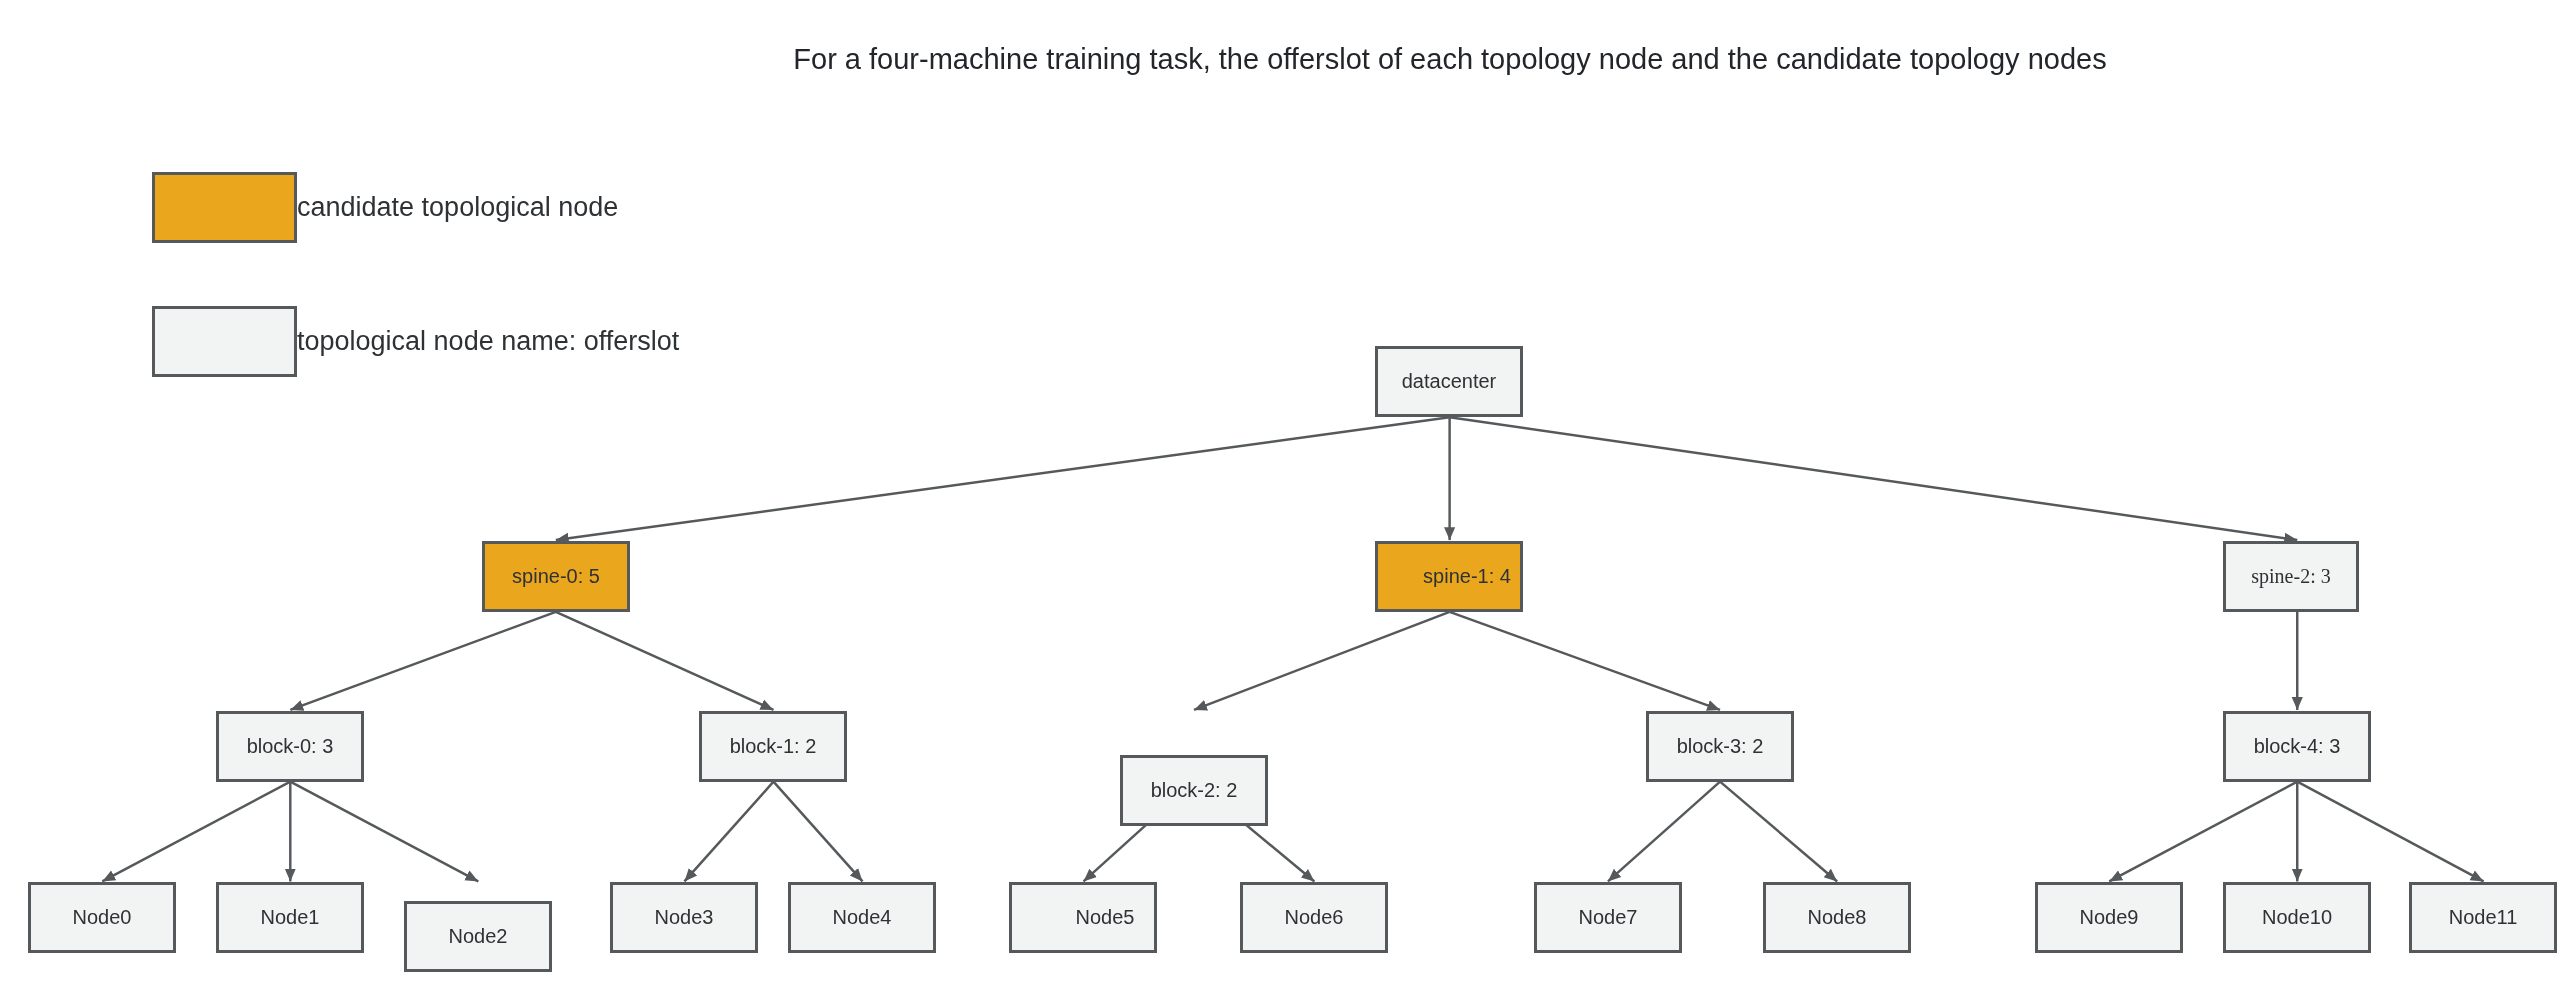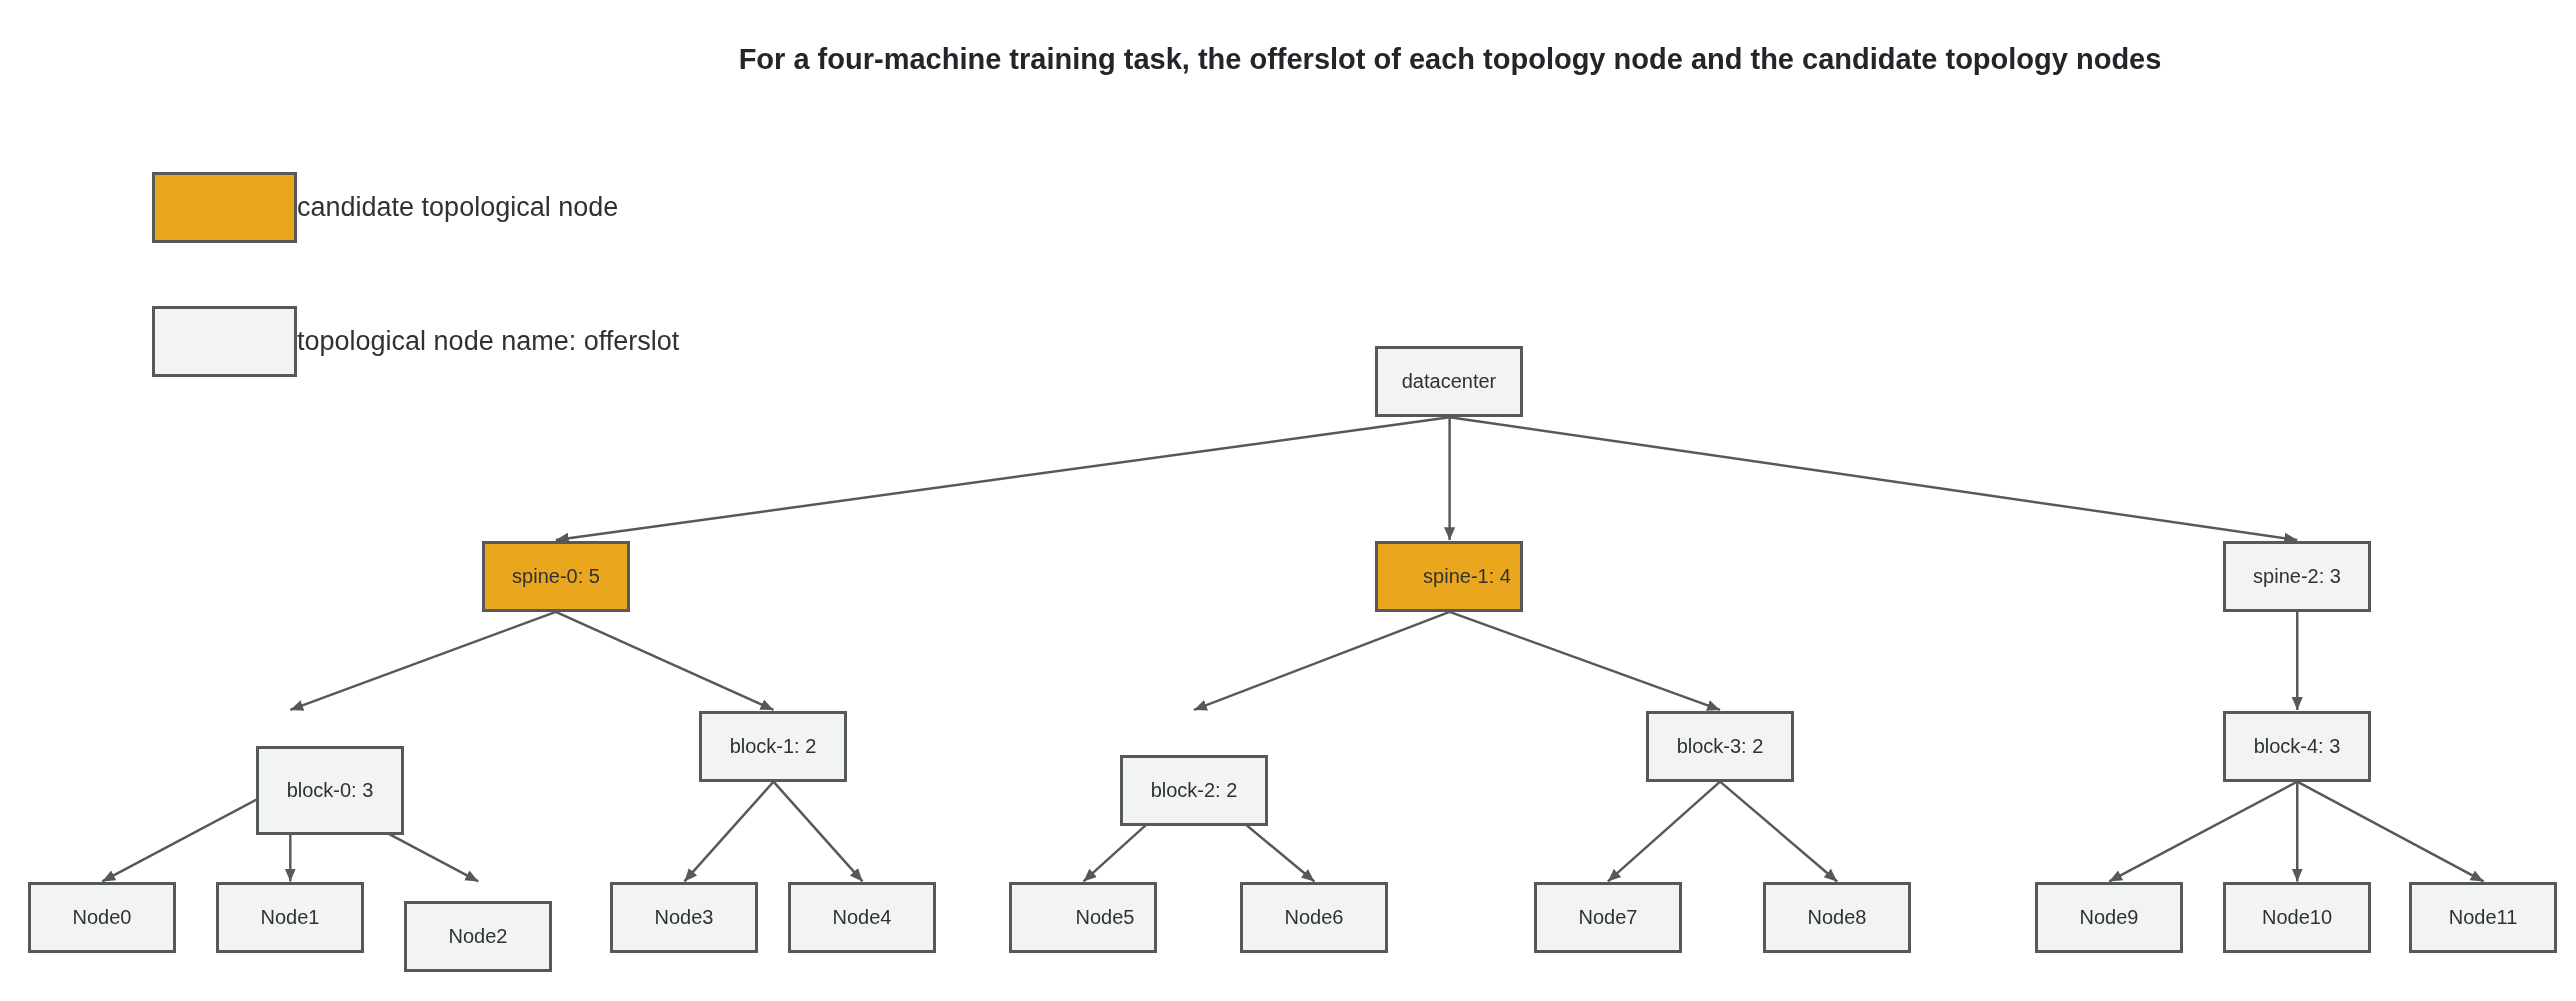--- a/index.html
+++ b/index.html
@@ -22,21 +22,21 @@
     background: var(--background);
     overflow: hidden;
   }
 
   .title {
     position: absolute;
     left: 1450px;
     top: 43px;
     transform: translateX(-50%);
     font-size: 29px;
-    font-weight: bold;
+    font-weight: normal;
     color: var(--title-text);
     white-space: nowrap;
   }
 
   .legend { position: absolute; left: 152px; top: 172px; }
   .legend-row {
     display: flex;
     align-items: center;
     height: 71px;
   }
@@ -120,22 +120,22 @@
       <line x1="2086" y1="948" x2="2228" y2="1069" marker-end="url(#arrowhead)"></line>
       <line x1="2786" y1="948" x2="2558" y2="1069" marker-end="url(#arrowhead)"></line>
       <line x1="2786" y1="948" x2="2786" y2="1069" marker-end="url(#arrowhead)"></line>
       <line x1="2786" y1="948" x2="3012" y2="1069" marker-end="url(#arrowhead)"></line>
     </svg>
 
   <div id="nodes">
       <div class="node" style="left: 1375px; top: 346px; width: 148px; height: 71px;">datacenter</div>
       <div class="node candidate" style="left: 482px; top: 541px; width: 148px; height: 71px;">spine-0: 5</div>
       <div class="node candidate" style="left: 1375px; top: 541px; width: 148px; height: 71px; padding-left: 36px;">spine-1: 4</div>
-      <div class="node" style="left: 2223px; top: 541px; width: 148px; height: 71px;">spine-2: 3</div>
-      <div class="node" style="left: 216px; top: 746px; width: 148px; height: 89px; margin-left: 40px;">block-0: 3</div>
+      <div class="node" style="left: 2223px; top: 541px; width: 136px; height: 71px; font-family: Liberation Serif, serif;">spine-2: 3</div>
+      <div class="node" style="left: 216px; top: 711px; width: 148px; height: 71px;">block-0: 3</div>
       <div class="node" style="left: 699px; top: 711px; width: 148px; height: 71px;">block-1: 2</div>
       <div class="node" style="left: 1120px; top: 711px; width: 148px; height: 71px; margin-top: 44px;">block-2: 2</div>
       <div class="node" style="left: 1646px; top: 711px; width: 148px; height: 71px;">block-3: 2</div>
       <div class="node" style="left: 2223px; top: 711px; width: 148px; height: 71px;">block-4: 3</div>
       <div class="node" style="left: 28px; top: 882px; width: 148px; height: 71px;">Node0</div>
       <div class="node" style="left: 216px; top: 882px; width: 148px; height: 71px;">Node1</div>
       <div class="node" style="left: 404px; top: 882px; width: 148px; height: 71px; margin-top: 19px;">Node2</div>
       <div class="node" style="left: 610px; top: 882px; width: 148px; height: 71px;">Node3</div>
       <div class="node" style="left: 788px; top: 882px; width: 148px; height: 71px;">Node4</div>
       <div class="node" style="left: 1009px; top: 882px; width: 148px; height: 71px; padding-left: 44px;">Node5</div>

